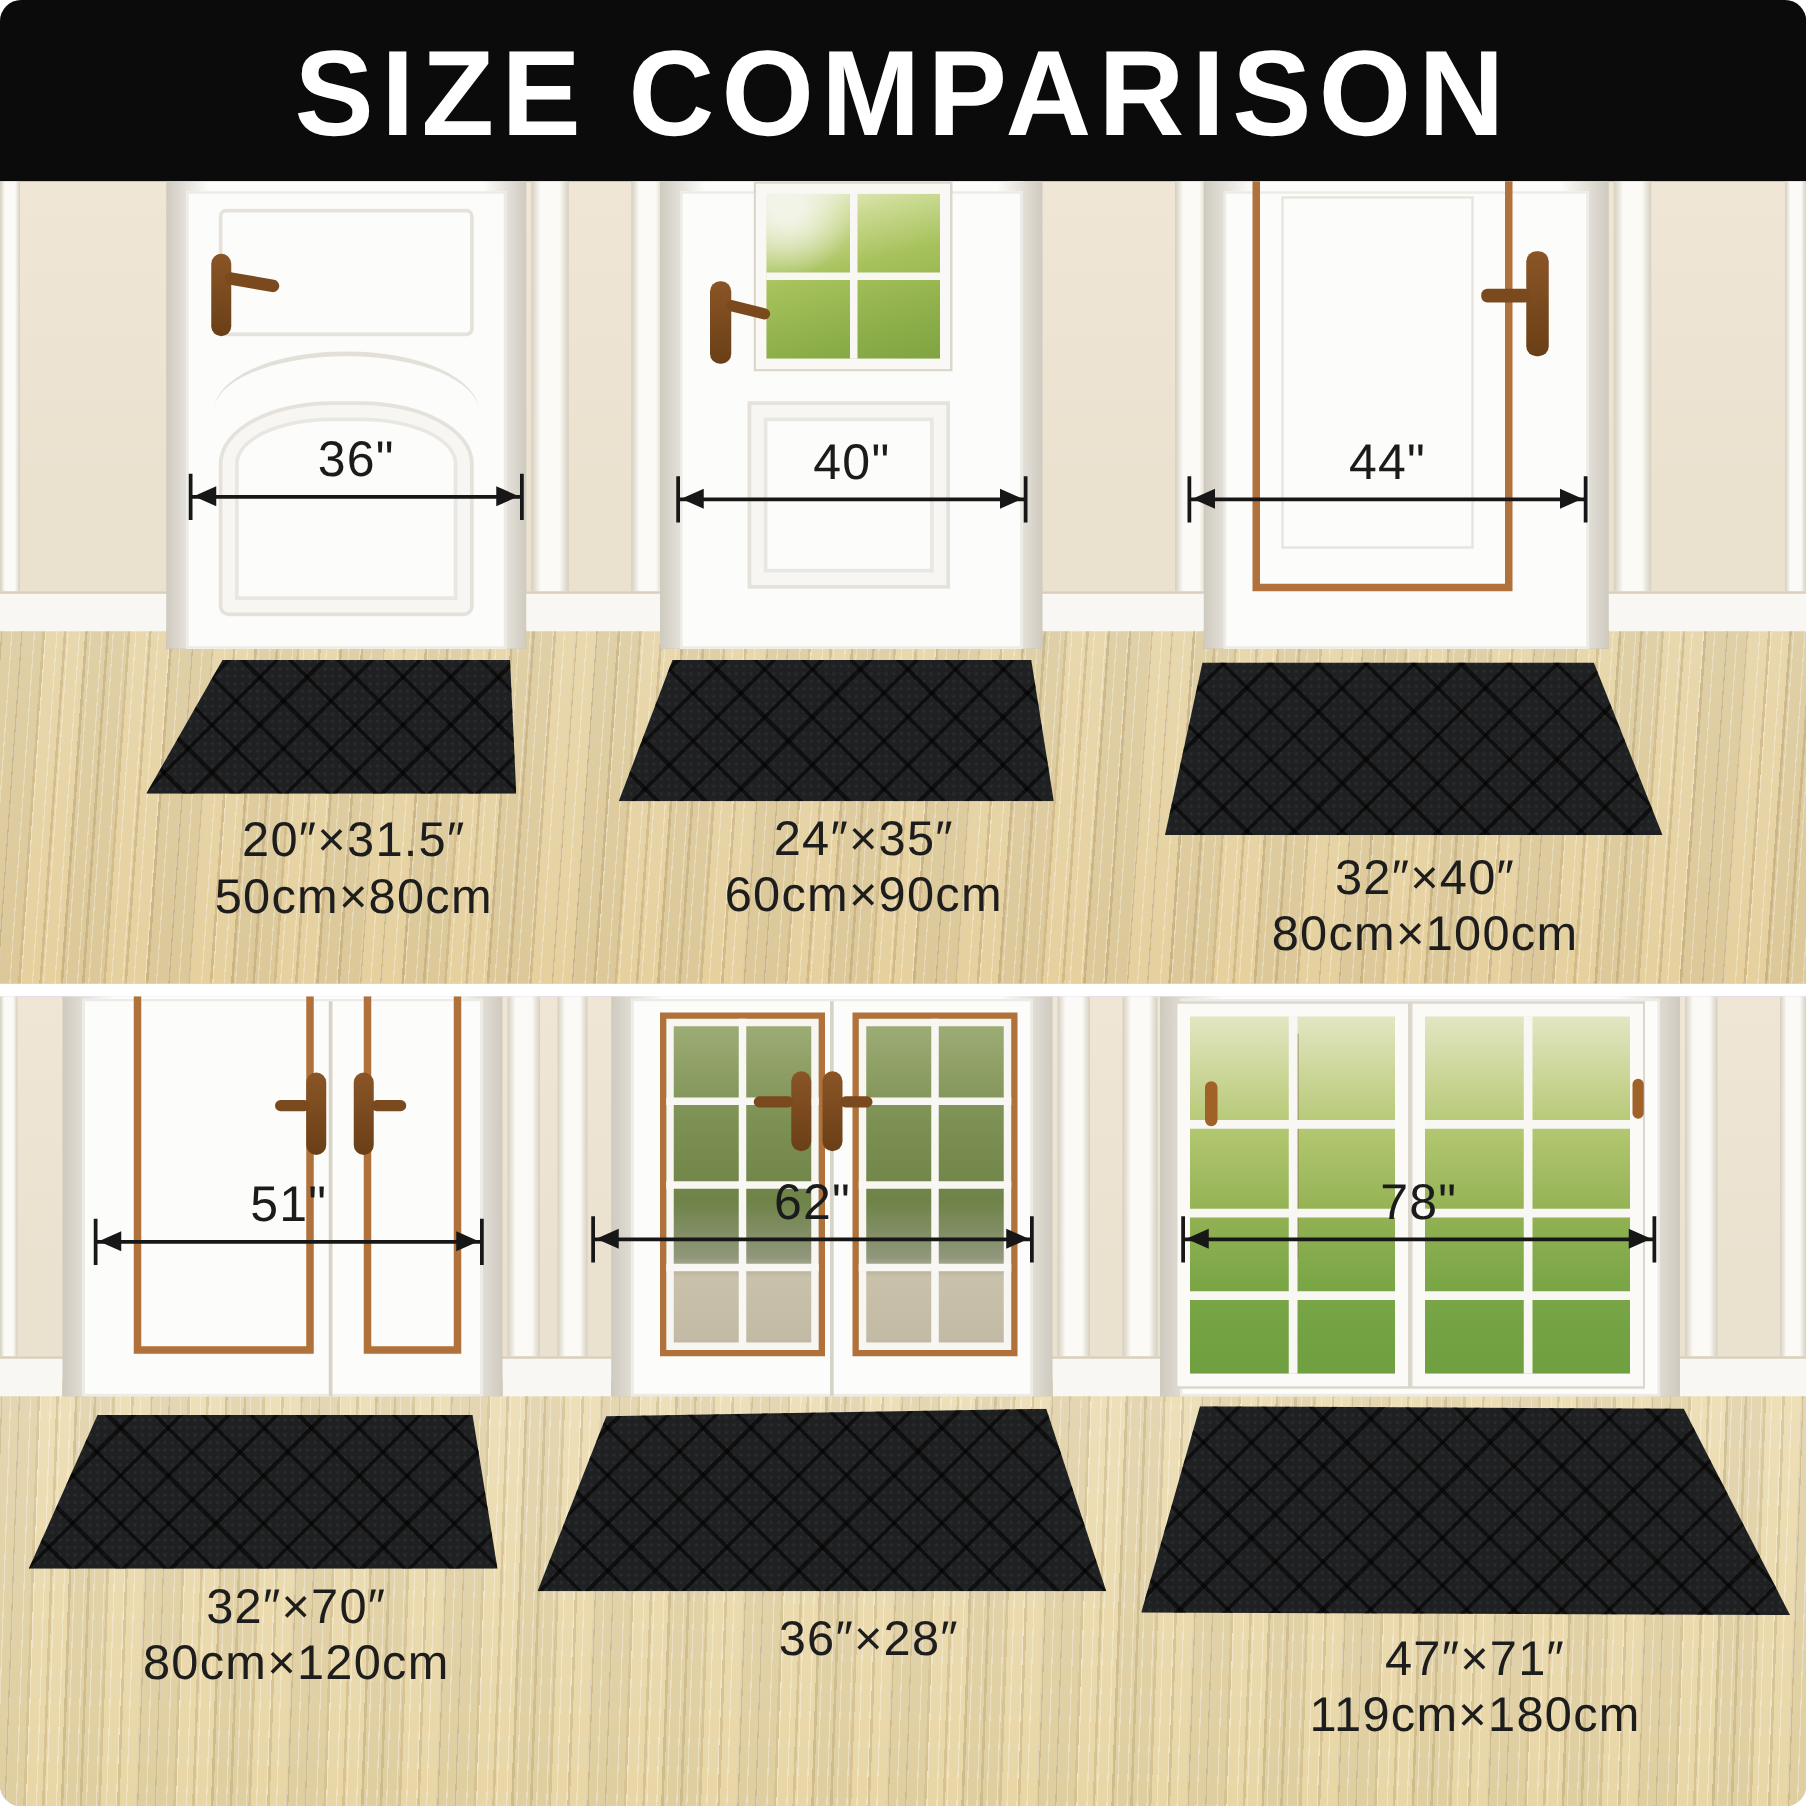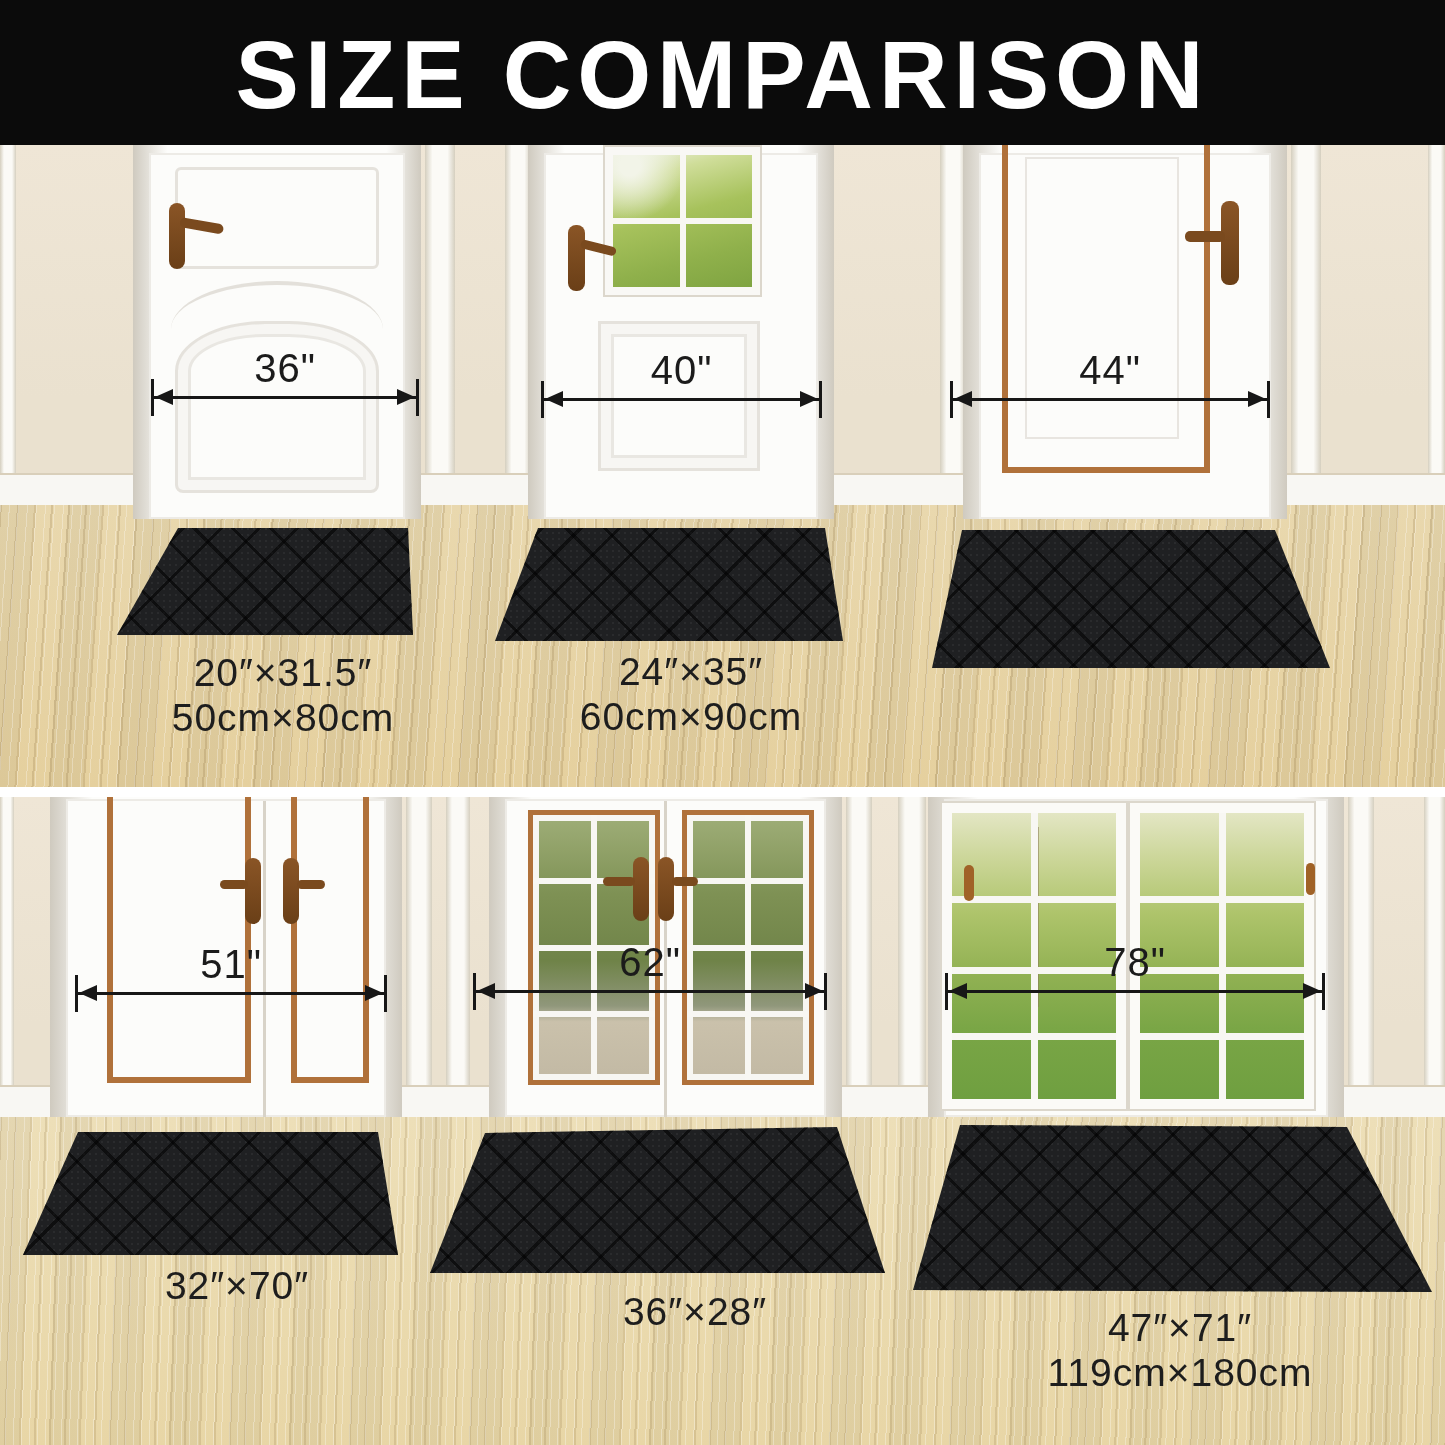--- a/index.html
+++ b/index.html
@@ -1,17 +1,17 @@
 <!DOCTYPE html>
 <html style="--banner-bg: #0b0b0b; --title-text: #ffffff; --wall: #efe6d6; --floor-top: #e9d8ae; --floor-bottom: #eddfb8; --mat: #1f2022; --copper: #b0713a; --handle-dark: #754718; --measure-text: #1b1b1b; --baseboard: #f8f7f3;"><head>
 <meta charset="utf-8">
 <style>
   html,body{margin:0;padding:0;background:#fff;}
   .stage{position:relative;width:1445px;height:1445px;overflow:hidden;
-         font-family:"Liberation Sans",sans-serif;background:#c4b5fd;}
+         font-family:"Liberation Sans",sans-serif;background:#c4b5fd;border-radius:17px;}
   .abs{position:absolute;}
 
   
   .banner{position:absolute;left:0;top:0;width:1445px;height:145px;background:var(--banner-bg,#0b0b0b);}
   .title{position:absolute;left:0;top:0;width:100%;height:145px;line-height:150px;text-align:center;
          color:var(--title-text,#fff);font-size:97px;font-weight:700;letter-spacing:6px;transform:scaleX(.98);}
 
   
   .scene{position:absolute;left:0;width:1445px;overflow:hidden;}
   .scene-top{top:145px;height:642px;}
@@ -158,20 +158,24 @@
     </div>
     <div class="measure" style="left:950px;top:236px;width:320px">
       <div class="m-label">44"</div>
       <div class="m-line"></div>
       <div class="m-tick l"></div>
         <div class="m-tick r"></div>
       <div class="m-head l"></div>
       <div class="m-head r"></div>
     </div>
     <div class="mat" style="left:926px;top:383px;width:410px;height:144px;clip-path:polygon(36px 2px,349px 2px,404px 140px,6px 140px)"></div>
+    <div class="mat-label" style="left:970px;top:535px">
+      <div>32″×40″</div>
+      <div>80cm×100cm</div>
+    </div>
   </div>
 
   <div class="divider"></div>
 
   <div class="scene scene-bottom">
     <div class="wall"></div>
     <div class="pilaster" style="left:0;width:14px"></div>
     <div class="pilaster" style="left:406px;width:26px"></div>
     <div class="pilaster" style="left:446px;width:24px"></div>
     <div class="pilaster" style="left:846px;width:26px"></div>
@@ -196,20 +200,21 @@
       <div class="m-label">51"</div>
       <div class="m-line"></div>
       <div class="m-tick l"></div>
         <div class="m-tick r"></div>
       <div class="m-head l"></div>
       <div class="m-head r"></div>
     </div>
     <div class="mat" style="left:21px;top:330px;width:380px;height:133px;clip-path:polygon(57px 5px,357px 5px,377px 128px,2px 128px)"></div>
     <div class="mat-label" style="left:67px;top:466px">
       <div>32″×70″</div>
+      <div>80cm×120cm</div>
     </div>
 
     <div class="threshold" style="left:489px;top:306px;width:353px;height:14px"></div>
     <div class="door" style="left:489px;top:-6px;width:353px;height:326px">
       <div class="leaf"></div>
       <div class="split" style="left:175px;top:10px;bottom:0"></div>
       <div class="window" style="left:39px;top:19px;width:122px;height:265px;border:5px solid var(--copper,#b0713a);box-shadow:inset 0 0 0 6px #f7f6f2;background:
            linear-gradient(180deg,#9fae78 0%,#7e9154 30%,#6f8348 55%,#90977b 72%,#cac1ab 78%,#c2b9a4 100%)">
         <div class="mull-v" style="left:calc(50% - 3px);width:6px"></div>
         <div class="mull-h" style="top:calc(25% - 3px);height:6px"></div>

